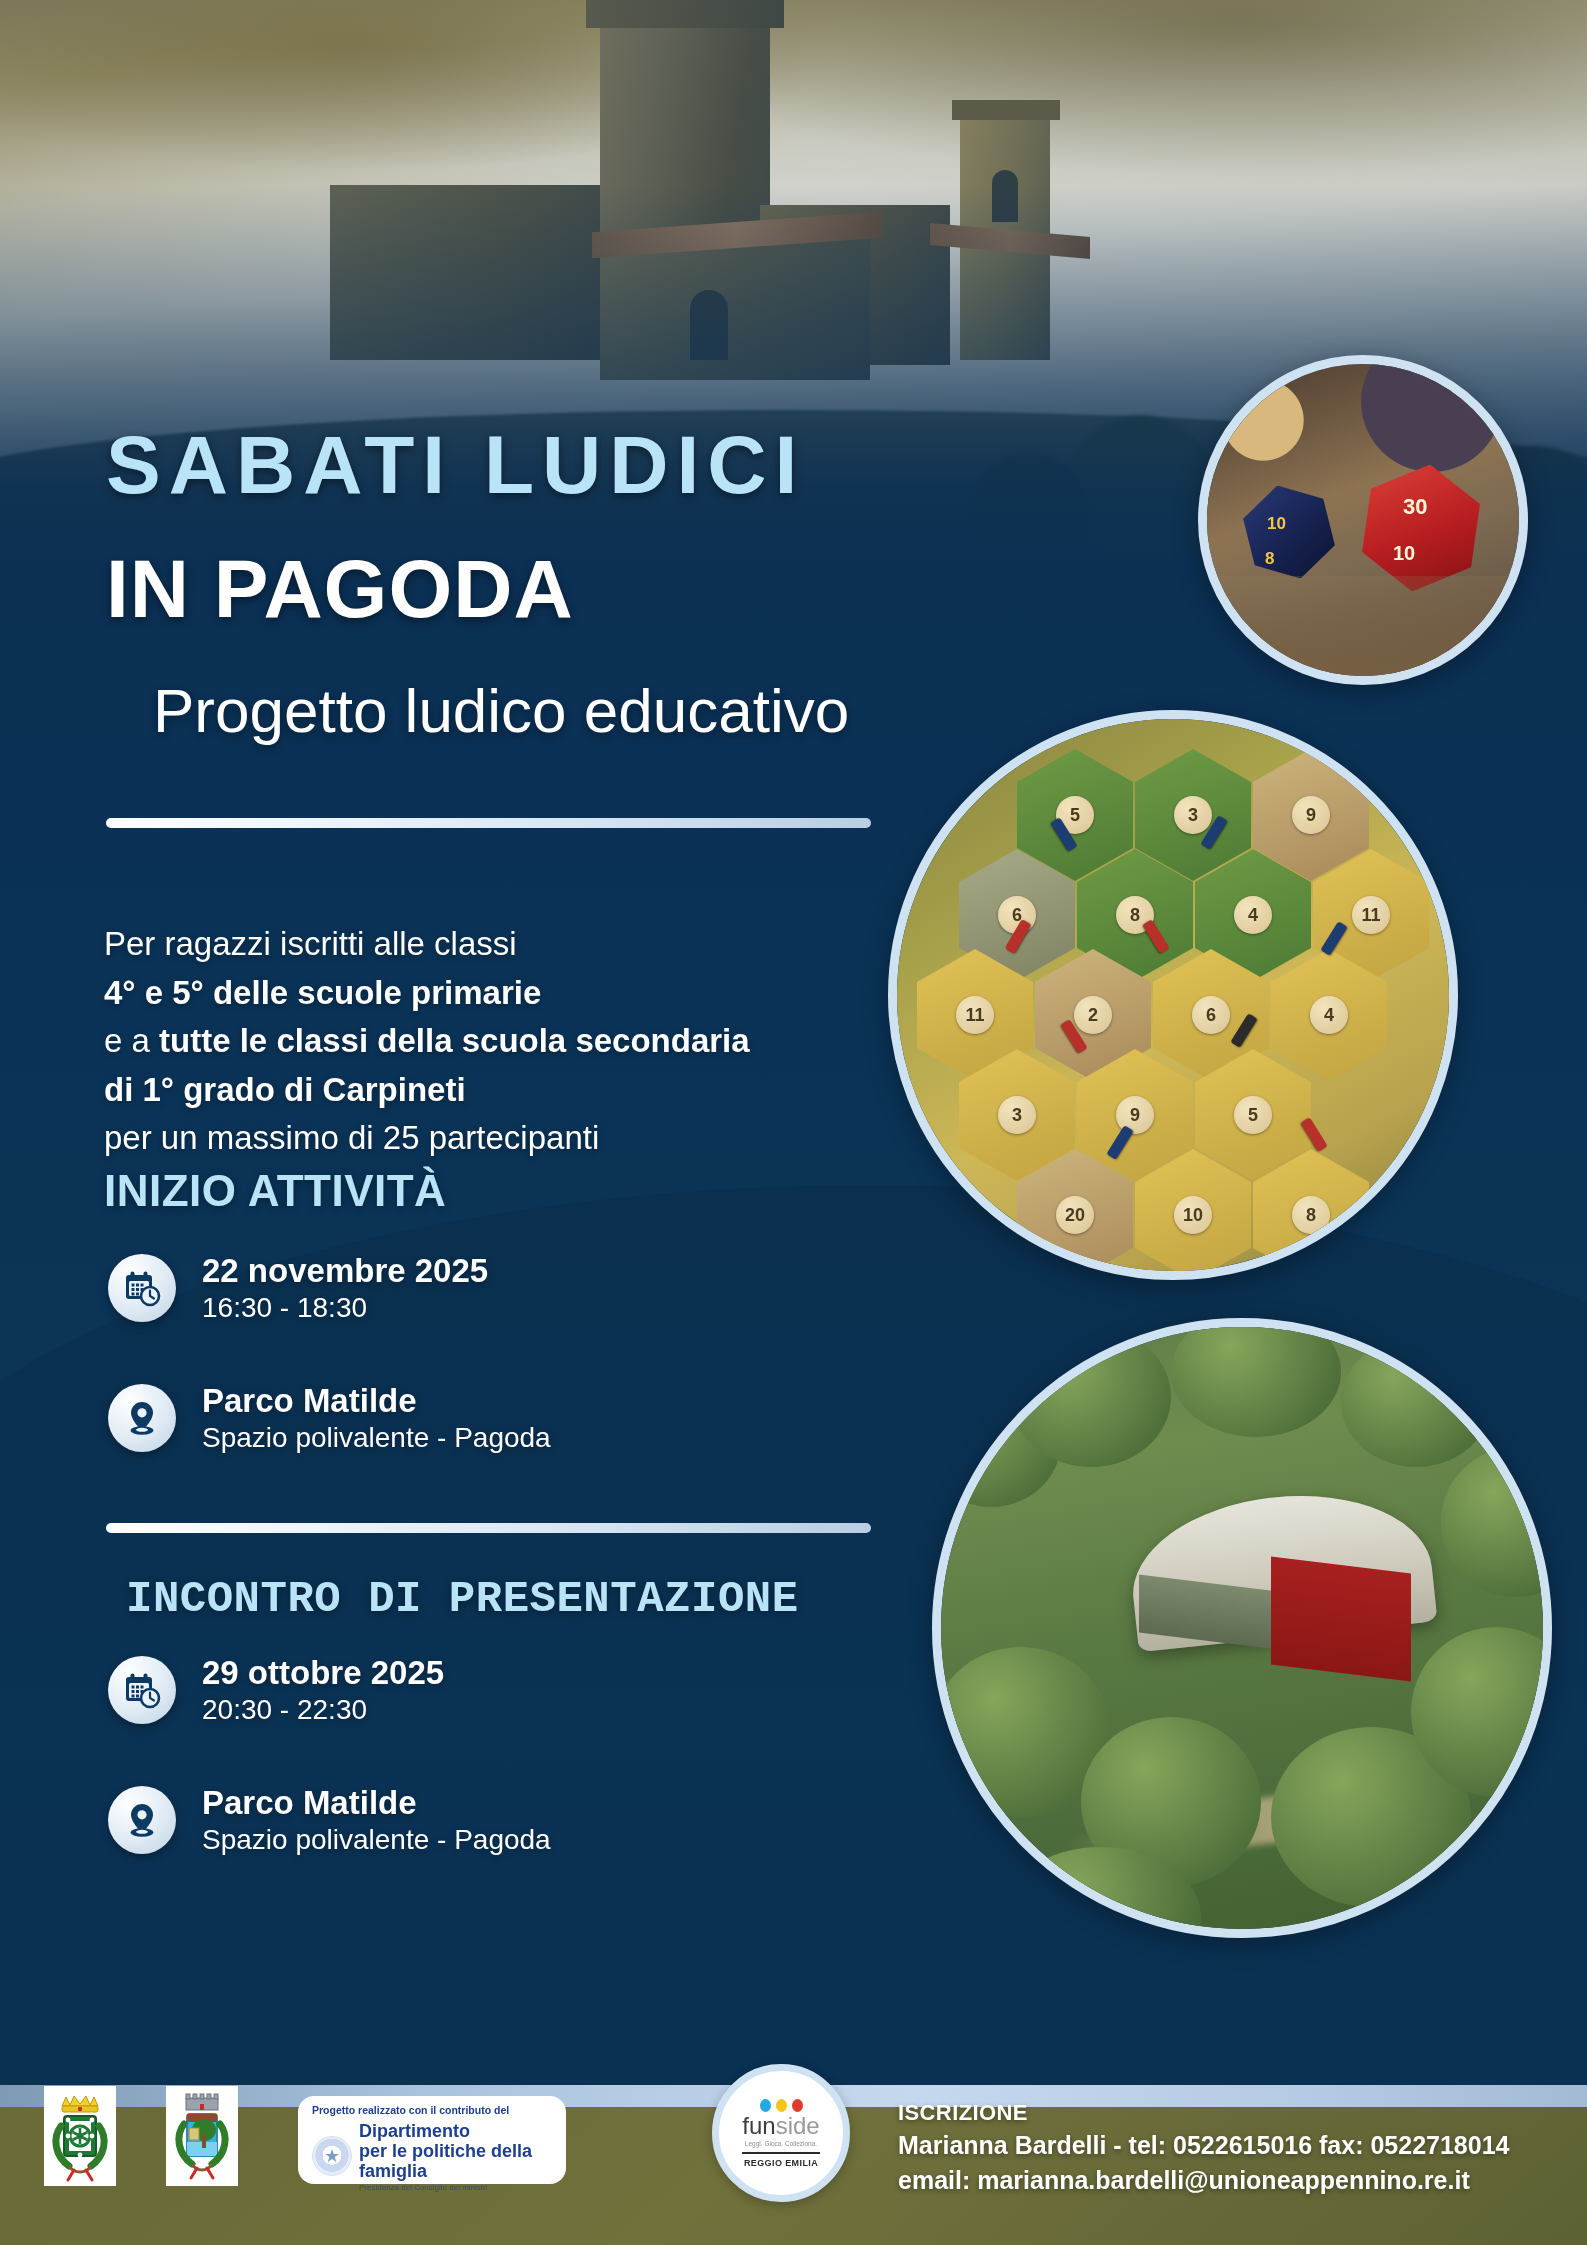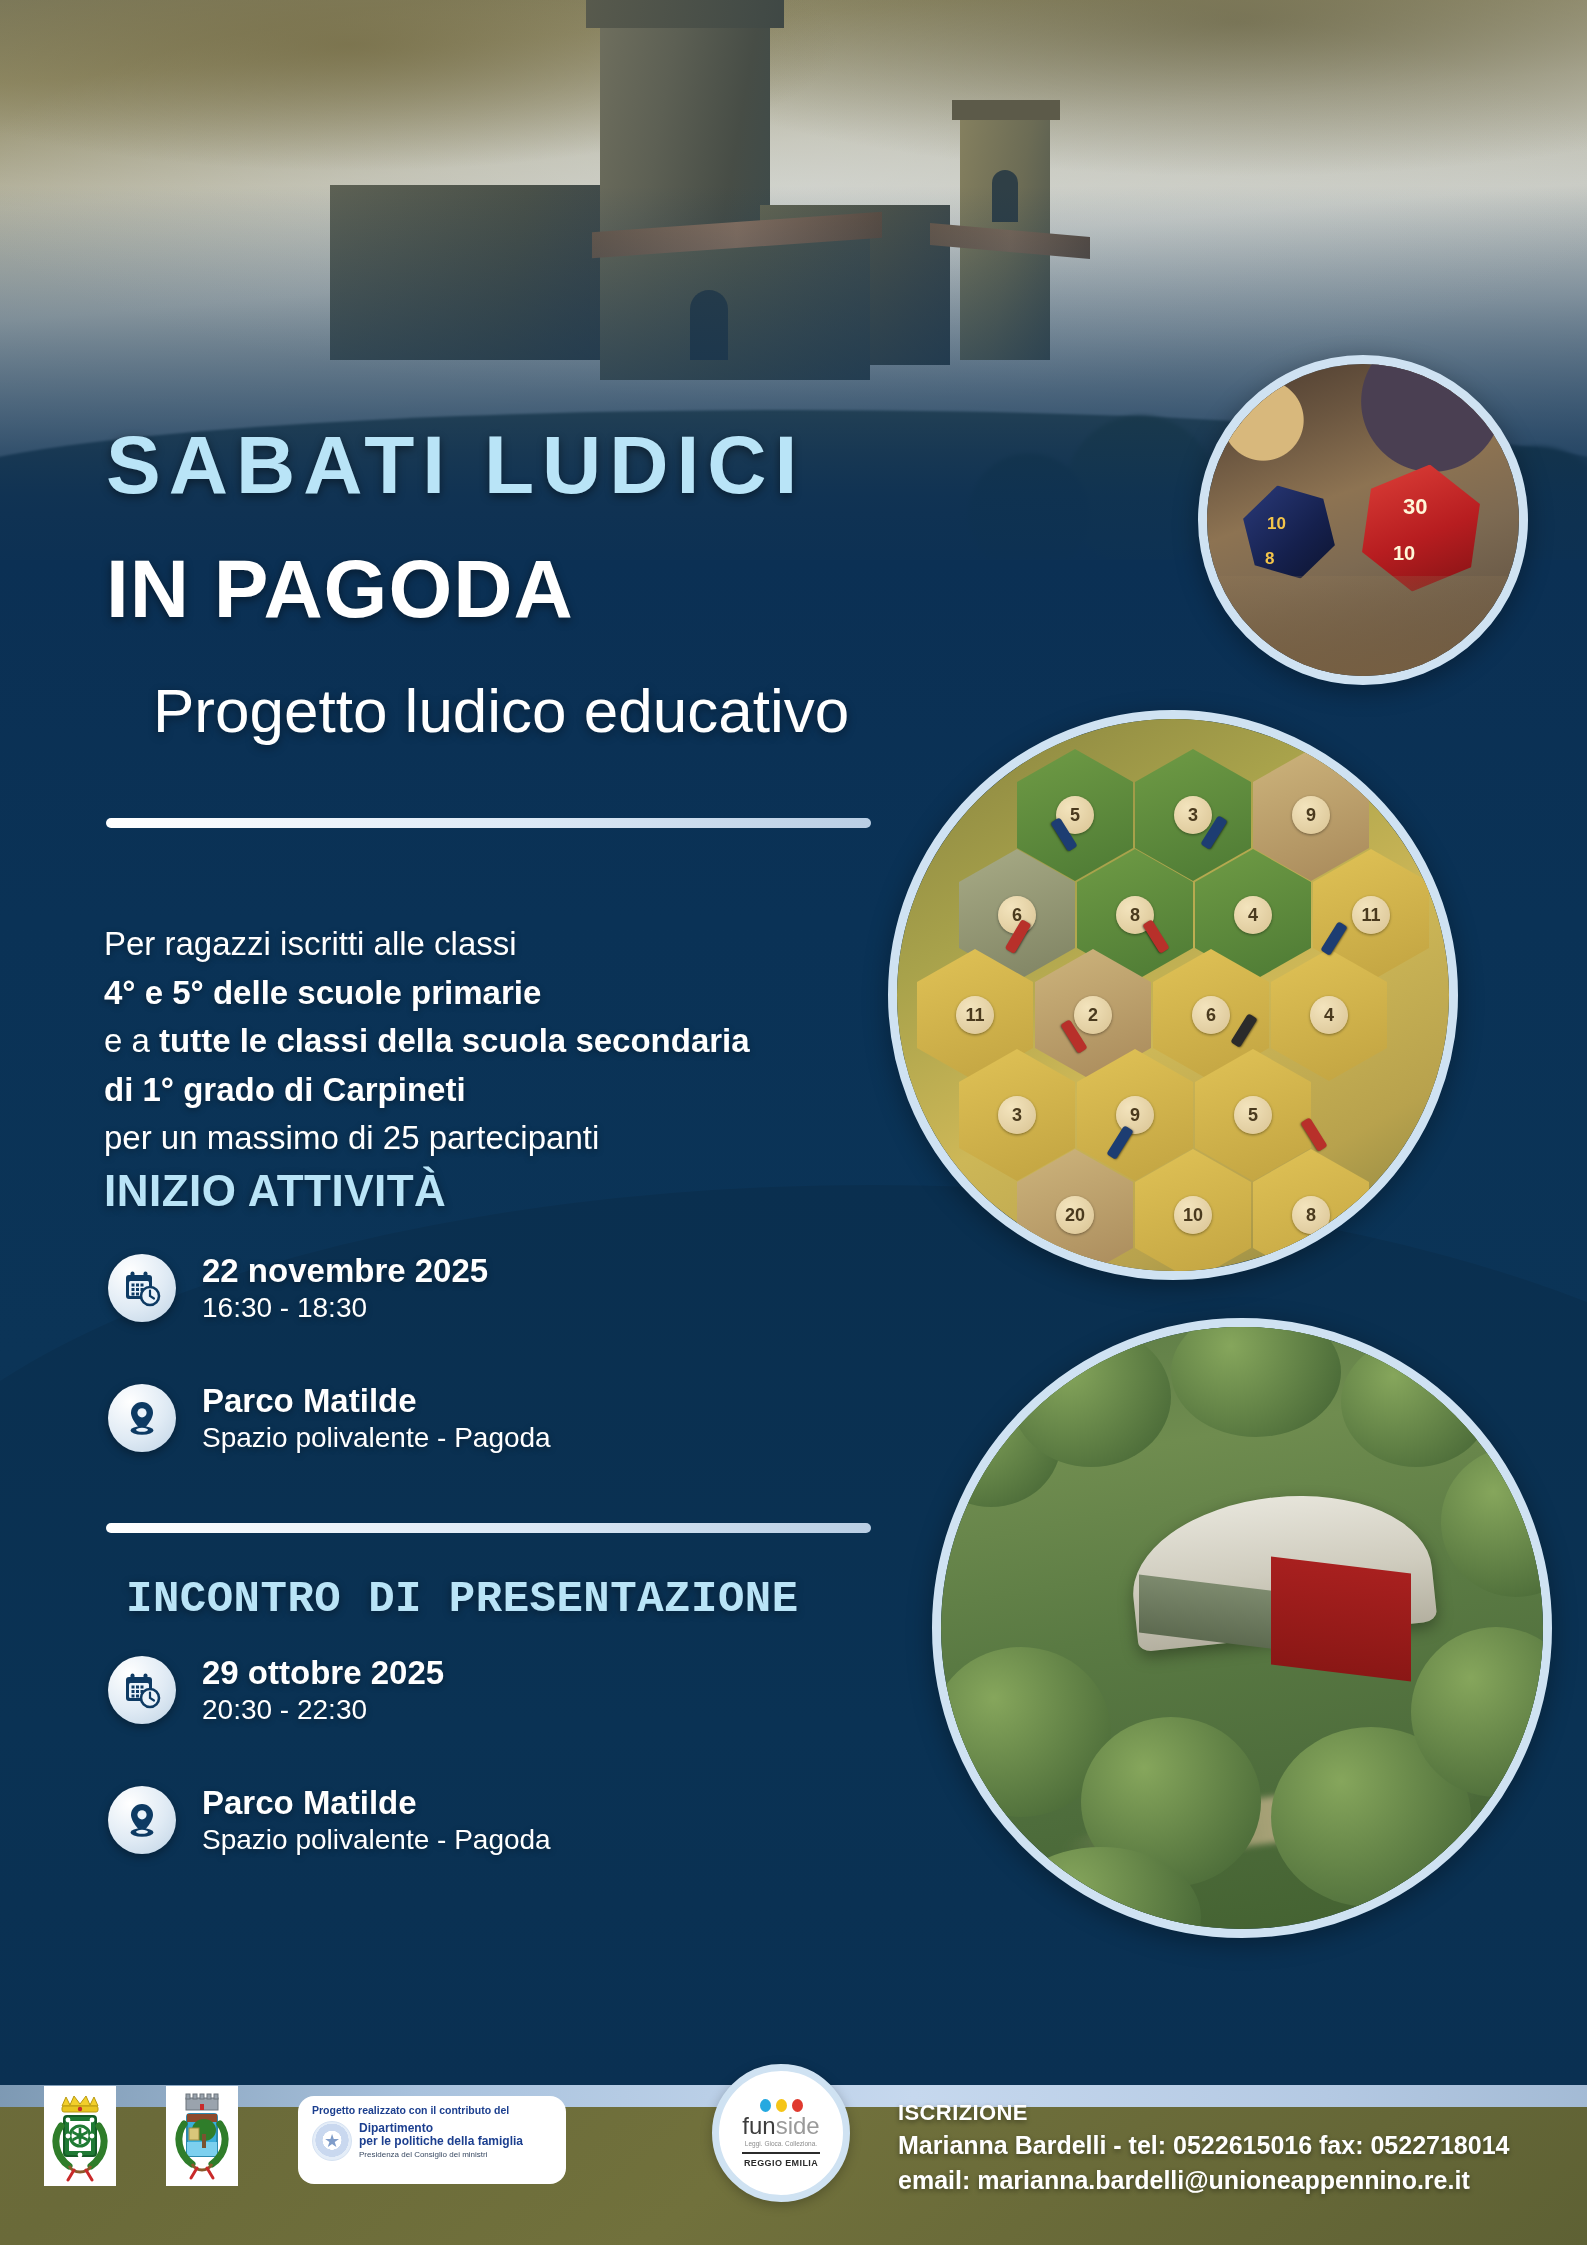--- a/index.html
+++ b/index.html
@@ -289,21 +289,21 @@
   .dip-body { display:flex; align-items:center; gap:7px; margin-top:4px; }
   .dip-emblem {
     width:40px;height:40px;border-radius:50%; flex:none;
     background:radial-gradient(circle at 50% 48%, #ffffff 0 34%, #c9d8ef 35% 60%, #e4edf8 61% 100%);
     position:relative; border:1px solid #d6e2f2;
   }
   .dip-emblem:after{
     content:"★"; position:absolute; left:50%; top:50%;
     transform:translate(-50%,-52%); color:#7f9cc9; font-size:18px;
   }
-  .dip-t1 { font-size:12px; color:#1c3f8f; font-weight:bold; line-height:1.12; }
+  .dip-t1 { font-size:18px; color:#1c3f8f; font-weight:bold; line-height:1.12; }
   .dip-t2 { font-size:8px; color:#3a4a63; margin-top:2px; }
 
   .funside {
     position:absolute; left:712px; top:2064px;
     width:138px; height:138px; border-radius:50%;
     background:#fff; border:7px solid #cfe2f2;
     display:flex; flex-direction:column; align-items:center; justify-content:center;
     box-shadow:0 3px 12px rgba(0,0,0,.25);
   }
   .fs-dots { display:flex; gap:5px; margin-bottom:2px; }

